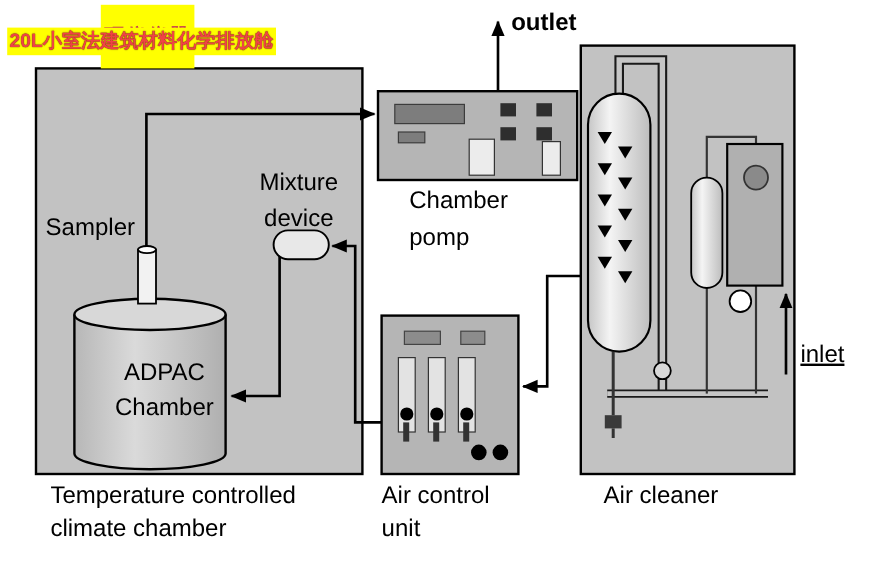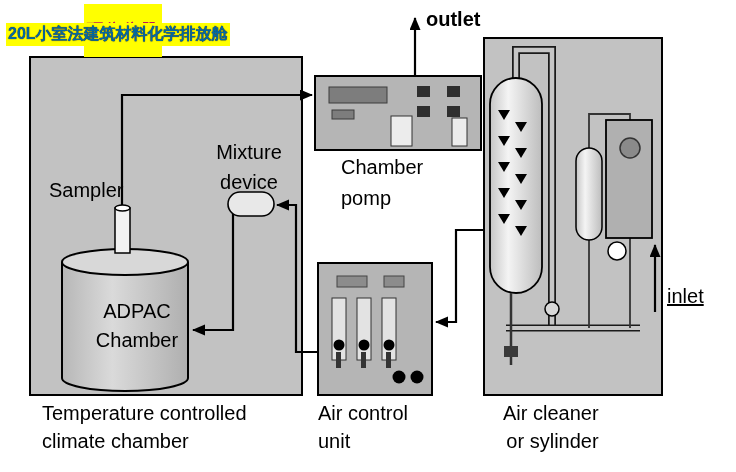--- a/index.html
+++ b/index.html
@@ -13,26 +13,26 @@
   .lbl .line { display:block; }
   .lbl.center { text-align:center; }
   .brand-line {
     position:absolute; left:84px; top:4px;
     font-size:16px; font-weight:bold; letter-spacing:2px;
     color:#be185d; background:#ffff00; padding:16px 3px;
   }
   .subtitle-line {
     position:absolute; left:6px; top:23px;
     font-size:16px; font-weight:bold;
-    color:#0369a1; background:#ffff00; padding:1px 2px;
+    color:#ef4444; background:#ffff00; padding:1px 2px;
     text-shadow:0 0 1px #3a0a00;
   }
   .pump-label    { left:341px; top:152px; line-height:31px; }
   .mixture-label { left:196px; top:137px; width:106px; line-height:30px; }
-  .sampler-label { left:49px;  top:177px; }
+  .sampler-label { left:38px;  top:177px; }
   .adpac-label   { left:78px;  top:297px; width:118px; line-height:29px; }
   .outlet-label  { left:426px; top:6px;font-weight:bold; }
   .inlet-label   { left:667px; top:283px;text-decoration:underline; }
   .climate-label { left:42px;  top:399px; line-height:28px; }
   .control-label { left:318px; top:399px; line-height:28px; }
   .cleaner-label { left:503px; top:399px; line-height:28px;text-align:right; }
 </style>
 </head>
 <body>
 
@@ -179,16 +179,15 @@
     <span class="line">climate chamber</span>
   </div>
 
   <div class="lbl control-label">
     <span class="line">Air control</span>
     <span class="line">unit</span>
   </div>
 
   <div class="lbl cleaner-label">
     <span class="line">Air cleaner</span>
-    <span class="line">or sylinder</span>
   </div>
 
 </div>
 
 </body></html>

